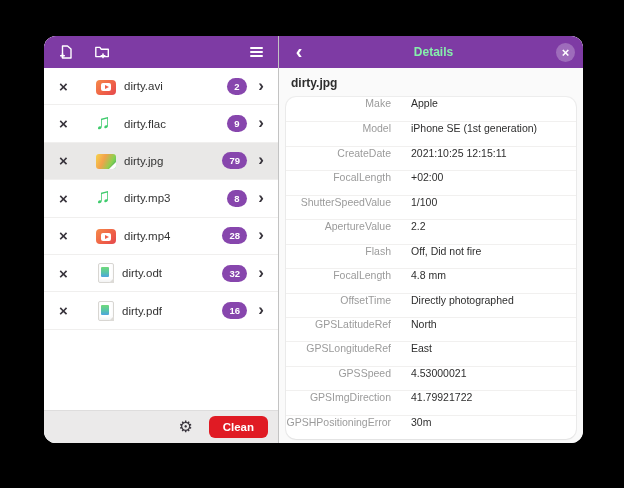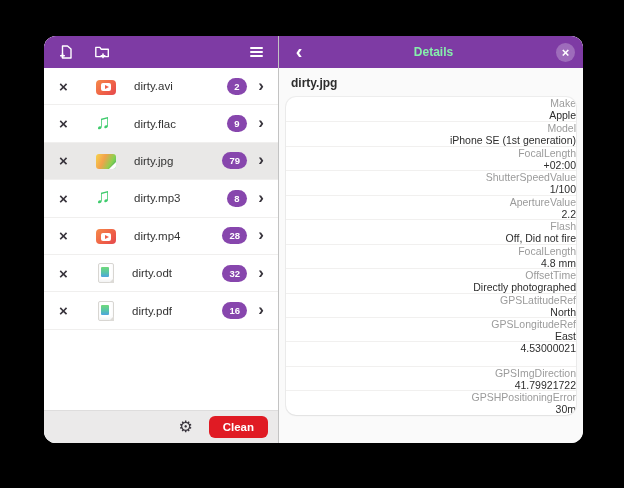--- a/index.html
+++ b/index.html
@@ -58,21 +58,21 @@
   
   .fi.type-audio::before{content:"♫";position:absolute;left:-1px;top:-3px;
     font-size:21px;line-height:22px;color:var(--audio-green);}
   
   .fi.type-document{width:16px;height:20px;margin-left:27px;background:#fff;
     border:1px solid #d8d6d2;border-radius:2px;box-shadow:inset 0 -2px 3px rgba(0,0,0,.05);}
   .fi.type-document::before{content:"";position:absolute;left:2px;top:3px;width:8px;height:10px;
     background:linear-gradient(180deg,#6fd97a 0%,#58c4a9 55%,#4da4e0 100%);border-radius:1px;}
   .fi.type-document::after{content:"";position:absolute;right:-1px;bottom:-1px;width:0;height:0;
     border-left:5px solid transparent;border-bottom:5px solid #dddbd7;}
-  .fname{margin-left:18px;font-size:11.5px;color:#333;flex:1;white-space:nowrap;overflow:hidden;}
+  .fname{margin-left:8px;font-size:11.5px;color:#333;flex:1;white-space:nowrap;overflow:hidden;}
   .badge{
     background:var(--badge-purple);color:#fff;font-size:9.5px;font-weight:700;
     padding:3px 7px;border-radius:999px;min-width:20px;text-align:center;flex:none;
   }
   .chev{width:14px;margin-left:7px;display:flex;align-items:center;justify-content:center;}
   .chev::before{content:"›";font-size:17px;font-weight:700;color:#39353d;line-height:1;margin-top:-2px;}
   .list-footer{
     flex:none;height:33px;background:#ebeaea;border-top:1px solid #dedddd;
     display:flex;align-items:center;justify-content:flex-end;gap:13px;padding:0 10px;
   }
@@ -95,21 +95,21 @@
     width:19px;height:19px;border-radius:50%;border:none;cursor:pointer;
     background:rgba(255,255,255,.25);color:#fff;display:flex;align-items:center;justify-content:center;
   }
   .close-btn::before{content:"×";font-size:13px;font-weight:700;line-height:1;}
   .details-body{flex:1;padding:6px 7px 0;overflow:hidden;}
   .file-title{font-size:12px;font-weight:700;color:#2d2d2d;margin:2px 0 7px 5px;}
   .detail-card{
     background:#fff;border-radius:10px;overflow:hidden;
     box-shadow:0 0 0 1px rgba(0,0,0,.05),0 1px 2px rgba(0,0,0,.05);
   }
-  .detail-row{height:24.45px;display:flex;align-items:flex-end;flex-direction:column;}
+  .detail-row{height:24.45px;display:flex;align-items:flex-start;}
   .detail-row + .detail-row{border-top:1px solid #f1f0ef;}
   .dkey{width:105px;flex:none;text-align:right;color:#9b9b9b;font-size:10.5px;white-space:nowrap;}
   .dval{margin-left:20px;color:#2e2e2e;font-size:10.5px;white-space:nowrap;}
 </style>
 </head>
 <body>
 
 <div class="window">
 
   <div class="pane-left">
@@ -212,20 +212,24 @@
           <div class="detail-row">
             <span class="dkey">Make</span>
             <span class="dval">Apple</span>
           </div>
 
           <div class="detail-row">
             <span class="dkey">Model</span>
             <span class="dval">iPhone SE (1st generation)</span>
           </div>
 
+          <div class="detail-row">
+            <span class="dkey">CreateDate</span>
+            <span class="dval">2021:10:25 12:15:11</span>
+          </div>
 
           <div class="detail-row">
             <span class="dkey">FocalLength</span>
             <span class="dval">+02:00</span>
           </div>
 
           <div class="detail-row">
             <span class="dkey">ShutterSpeedValue</span>
             <span class="dval">1/100</span>
           </div>
@@ -254,20 +258,21 @@
             <span class="dkey">GPSLatitudeRef</span>
             <span class="dval">North</span>
           </div>
 
           <div class="detail-row">
             <span class="dkey">GPSLongitudeRef</span>
             <span class="dval">East</span>
           </div>
 
           <div class="detail-row">
+            <span class="dkey">GPSSpeed</span>
             <span class="dval">4.53000021</span>
           </div>
 
           <div class="detail-row">
             <span class="dkey">GPSImgDirection</span>
             <span class="dval">41.79921722</span>
           </div>
 
           <div class="detail-row">
             <span class="dkey">GPSHPositioningError</span>

